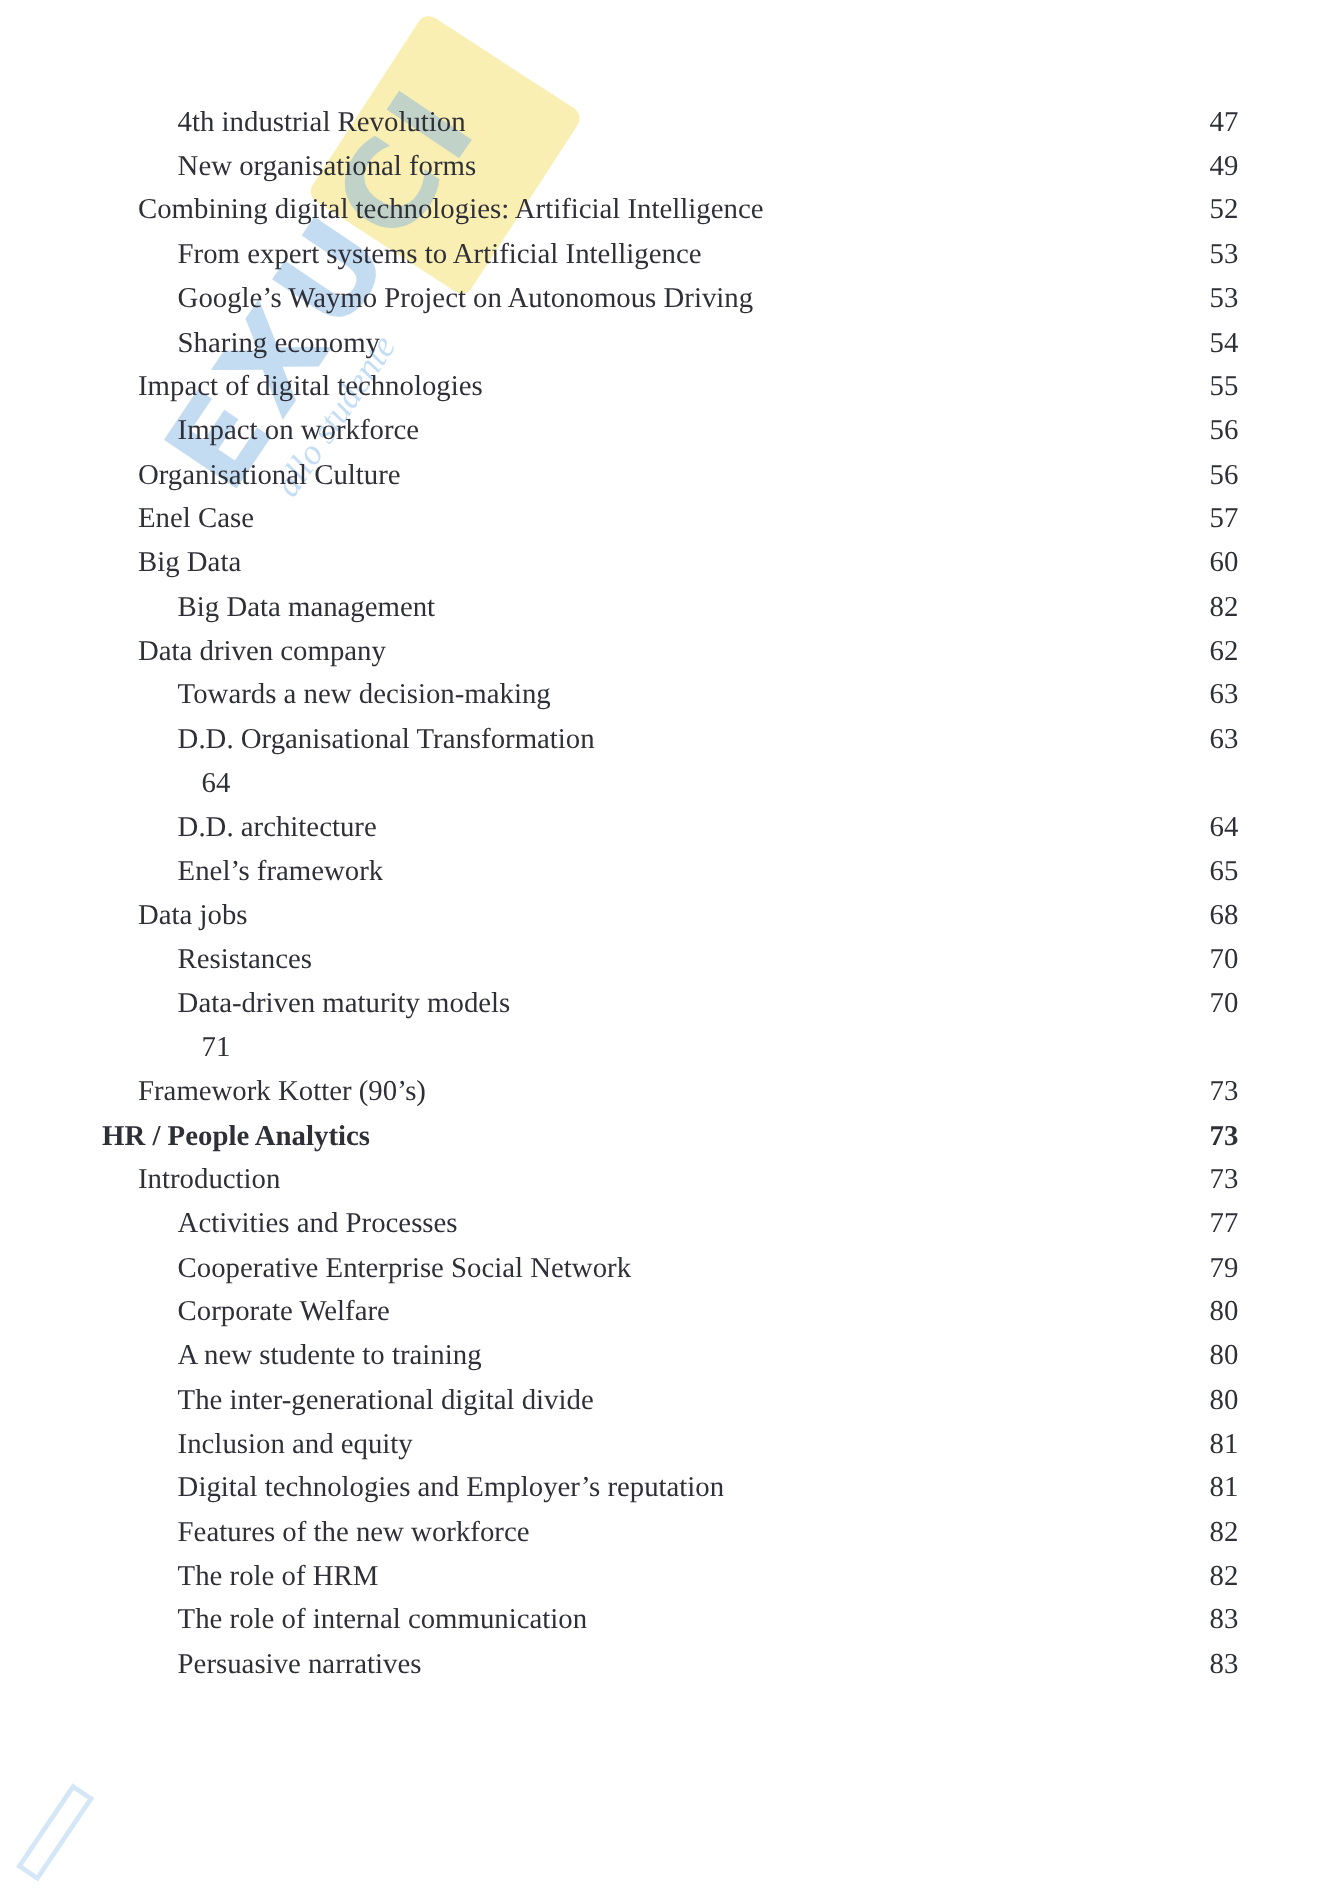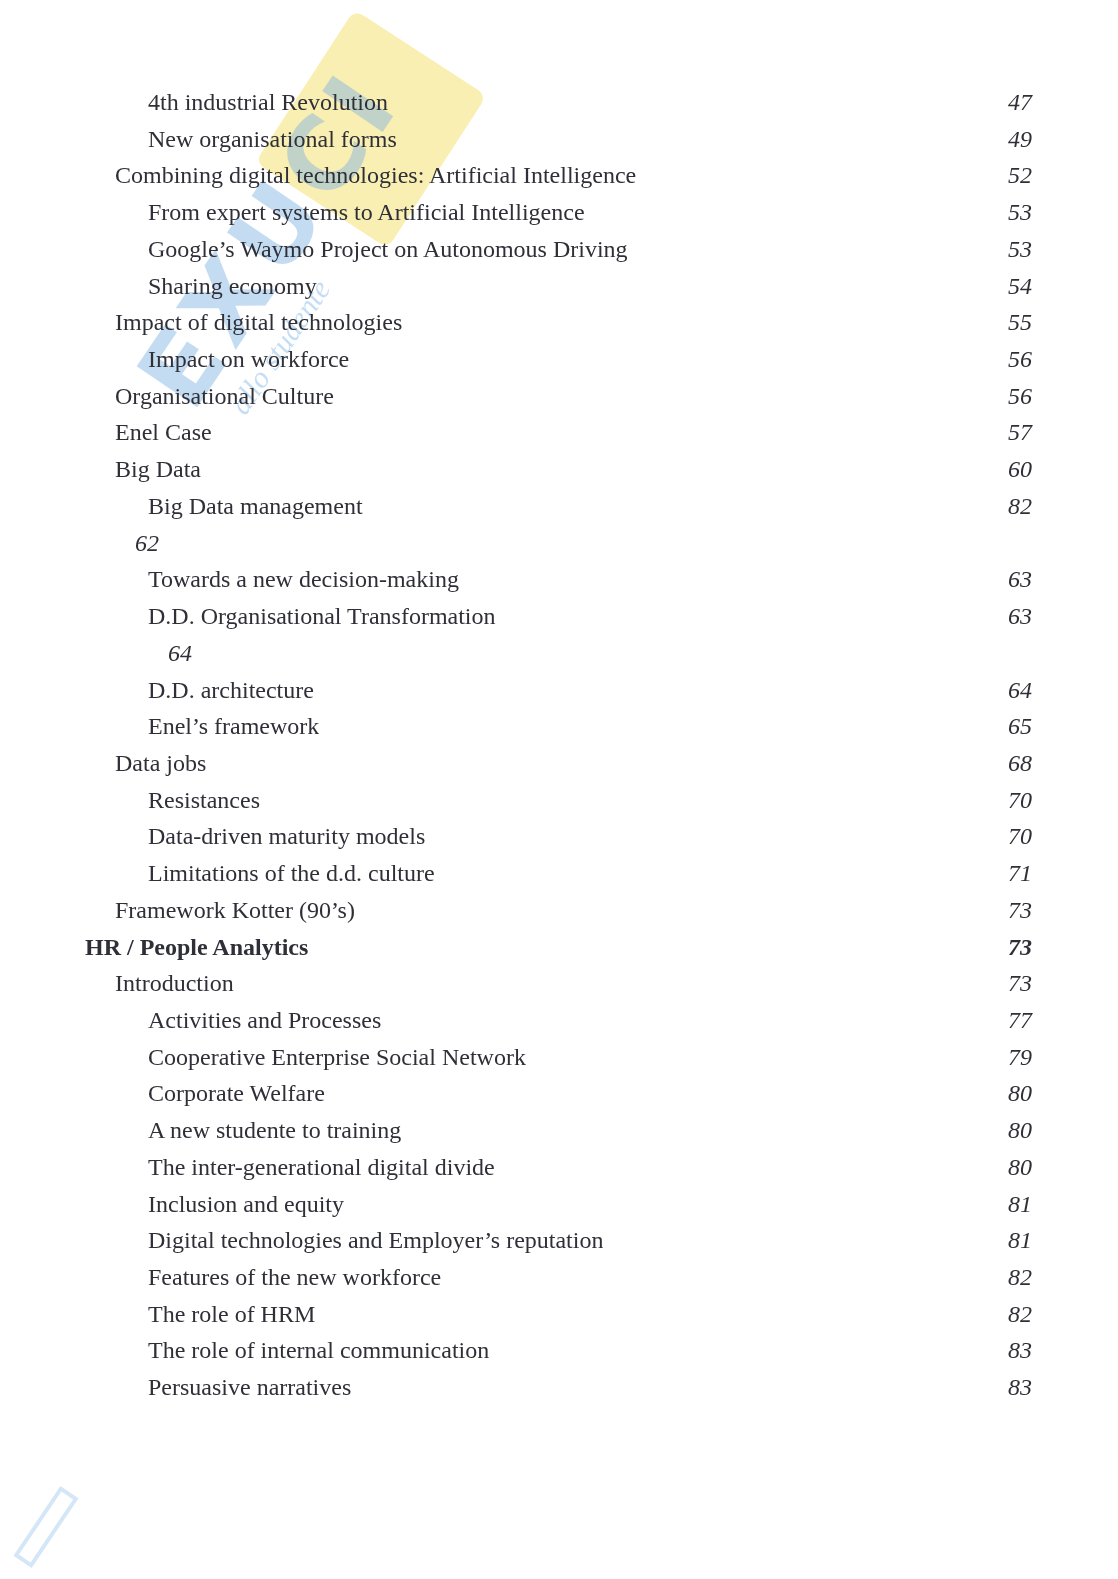--- a/index.html
+++ b/index.html
@@ -69,21 +69,21 @@
     justify-content: space-between;
     align-items: baseline;
     height: 36.72px;
     line-height: 36.72px;
     font-size: 24px;
   }
   .toc-row.level-1 { padding-left: 30px; }
   .toc-row.level-2 { padding-left: 63px; }
   .toc-row.bold { font-weight: 700; }
   .toc-label { white-space: nowrap; overflow: hidden; }
-  .toc-page { text-align: right; padding-left: 20px; font-style: italic; }
+  .toc-page { text-align: right; padding-left: 20px; }
 </style>
 </head>
 <body>
 
 <div class="page">
 
   <div class="watermark">
     <div class="wm-note"></div>
     <div class="wm-text">EXUCI</div>
     <div class="wm-tagline">allo studente</div>
@@ -145,20 +145,21 @@
       <span class="toc-label">Big Data</span>
       <span class="toc-page">60</span>
     </div>
 
     <div class="toc-row level-2">
       <span class="toc-label">Big Data management</span>
       <span class="toc-page">82</span>
     </div>
 
     <div class="toc-row level-1">
+      <span class="toc-label">Data driven company</span>
       <span class="toc-page">62</span>
     </div>
 
     <div class="toc-row level-2">
       <span class="toc-label">Towards a new decision-making</span>
       <span class="toc-page">63</span>
     </div>
 
     <div class="toc-row level-2">
       <span class="toc-label">D.D. Organisational Transformation</span>
@@ -189,21 +190,20 @@
       <span class="toc-label">Resistances</span>
       <span class="toc-page">70</span>
     </div>
 
     <div class="toc-row level-2">
       <span class="toc-label">Data-driven maturity models</span>
       <span class="toc-page">70</span>
     </div>
 
     <div class="toc-row level-2">
-      <span class="toc-label">Limitations of the d.d. culture</span>
       <span class="toc-page">71</span>
     </div>
 
     <div class="toc-row level-1">
       <span class="toc-label">Framework Kotter (90’s)</span>
       <span class="toc-page">73</span>
     </div>
 
     <div class="toc-row level-0 bold">
       <span class="toc-label">HR / People Analytics</span>

